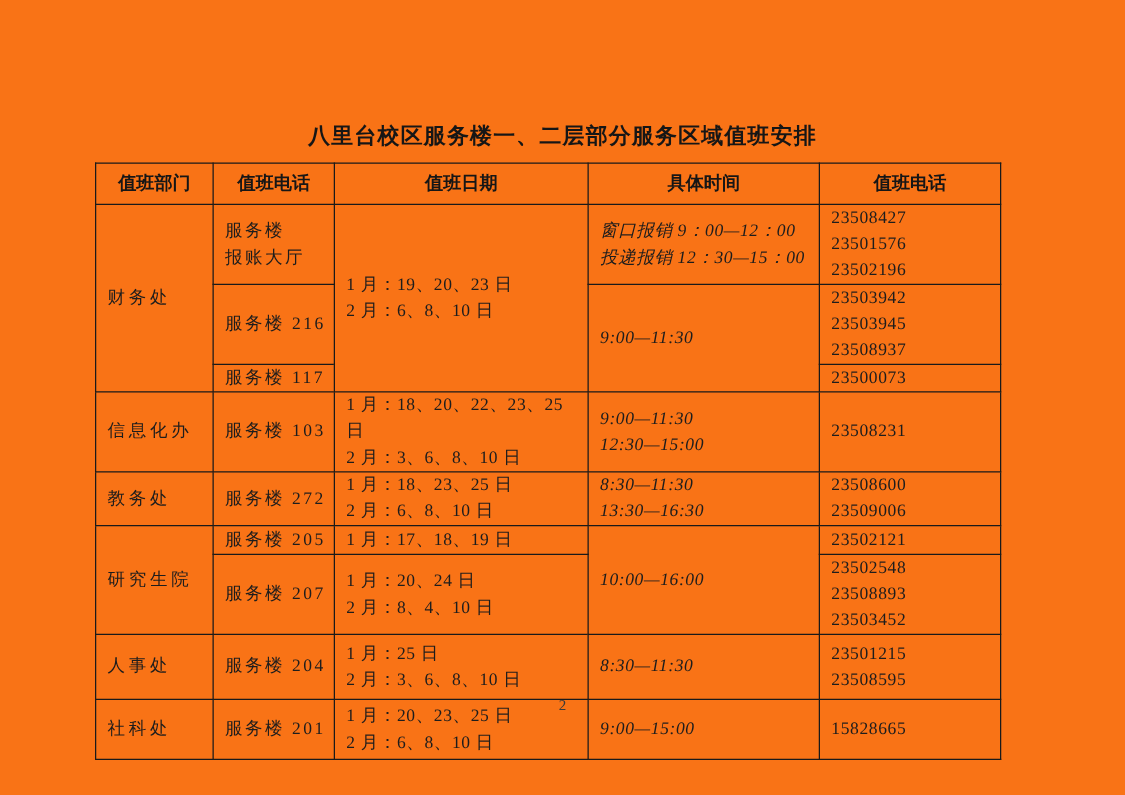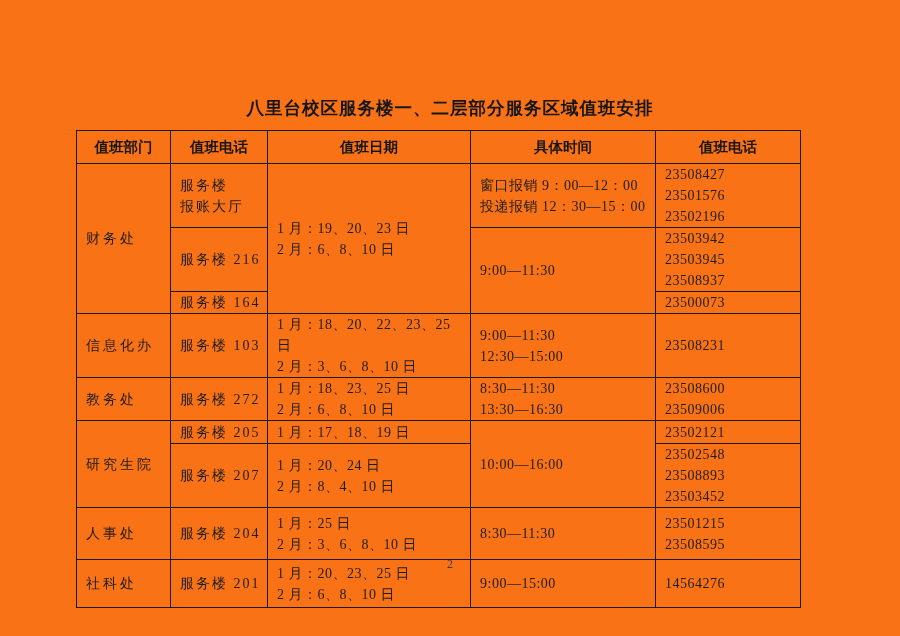--- a/index.html
+++ b/index.html
@@ -52,21 +52,21 @@
     color: #161616;
     margin-top: 36px;
   }
   td.c-dept {
     text-align: center;
     letter-spacing: 3px;
     padding: 0 0 0 3px;
   }
   td.c-loc { letter-spacing: 2px; }
   td.c-date { letter-spacing: 0.5px; }
-  td.c-time { letter-spacing: 0.5px; }
+  td.c-time { letter-spacing: 0.5px; font-style: italic; }
   td.c-phone { letter-spacing: 0.5px; }
   td.phone-spread { line-height: 29px; }
   .page-number {
     position: absolute;
     top: 557px;
     left: 0;
     width: 100%;
     text-align: center;
     font-size: 12px;
     color: #3a3a3a;
@@ -110,21 +110,21 @@
     </tr>
 
     <tr style="height:41px">
       <td class="c-loc">服务楼 216</td>
       <td class="c-time" rowspan="2">9:00—11:30</td>
       <td class="c-phone">23503942  23503945
 23508937</td>
     </tr>
 
     <tr style="height:22px">
-      <td class="c-loc">服务楼 164</td>
+      <td class="c-loc">服务楼 117</td>
       <td class="c-phone">23500073</td>
     </tr>
 
     <tr style="height:42px">
       <td class="c-dept">信息化办</td>
       <td class="c-loc">服务楼 103</td>
       <td class="c-date">1 月：18、20、22、23、25 日
 2 月：3、6、8、10 日</td>
       <td class="c-time">9:00—11:30
 12:30—15:00</td>
@@ -167,20 +167,20 @@
       <td class="c-phone phone-spread">23501215
 23508595</td>
     </tr>
 
     <tr style="height:48px">
       <td class="c-dept">社科处</td>
       <td class="c-loc">服务楼 201</td>
       <td class="c-date">1 月：20、23、25 日
 2 月：6、8、10 日</td>
       <td class="c-time">9:00—15:00</td>
-      <td class="c-phone">14564276</td>
+      <td class="c-phone">15828665</td>
     </tr>
   </tbody>
     </table>
 
   <div class="page-number">2</div>
 
 </div>
 
 </body></html>

